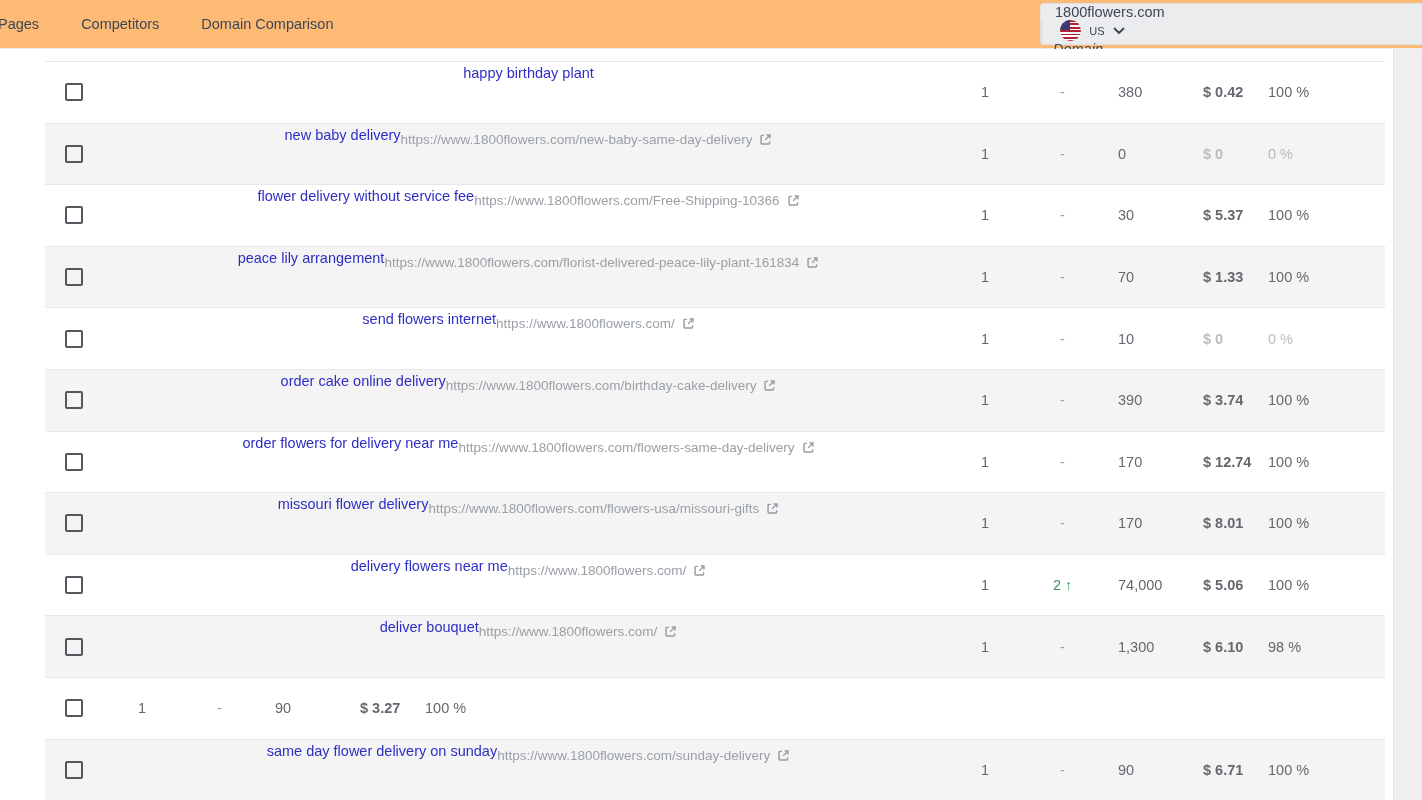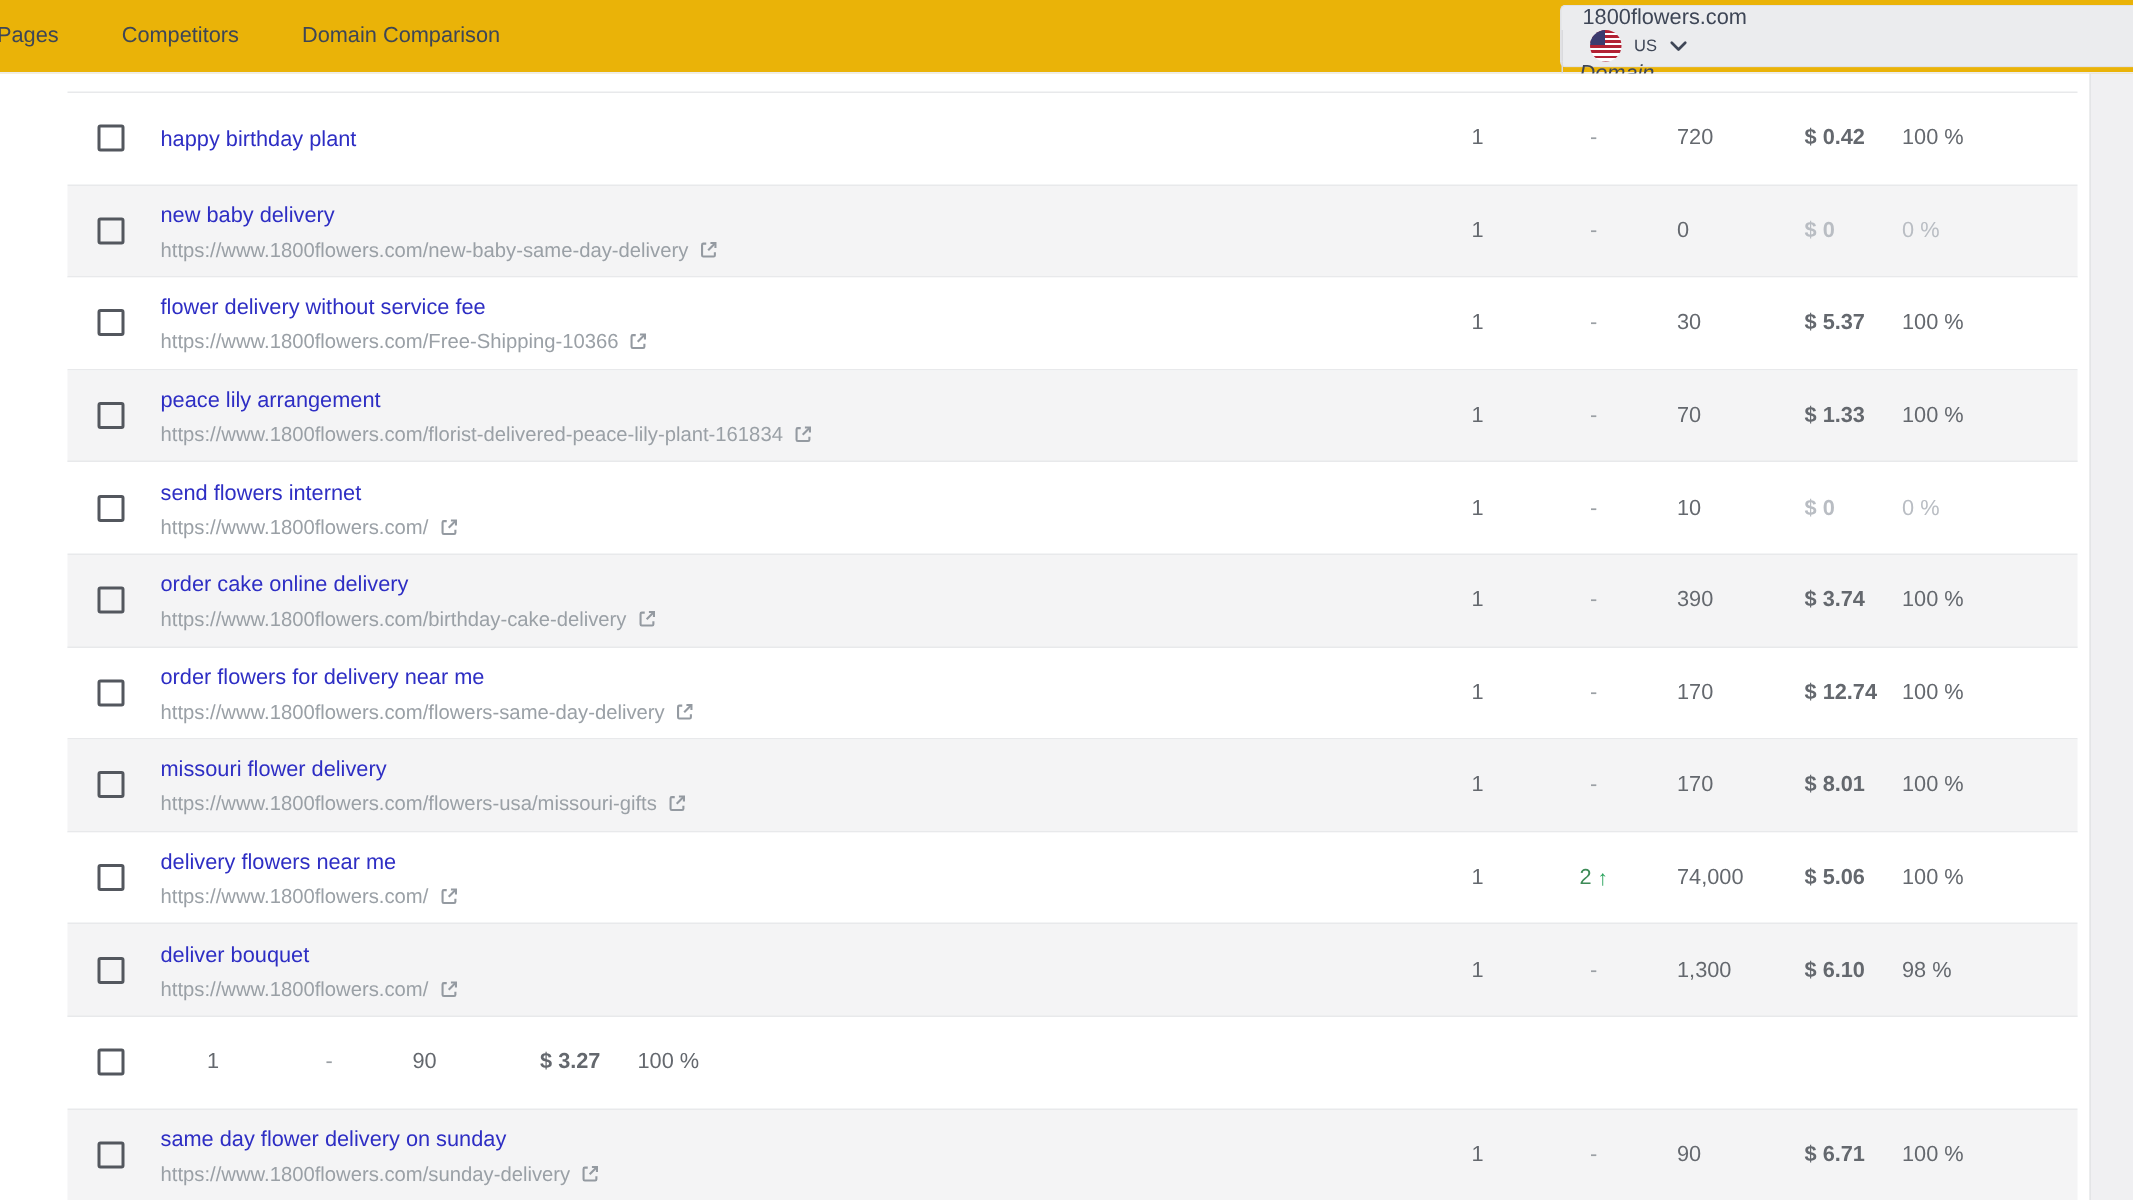--- a/index.html
+++ b/index.html
@@ -7,21 +7,21 @@
   body {
     width: 1422px; height: 800px; overflow: hidden; position: relative;
     background: #f0f0f2;
     font-family: "Liberation Sans", sans-serif;
     -webkit-font-smoothing: antialiased;
   }
 
   
   .topbar {
     position: absolute; top: 0; left: 0; width: 1422px; height: 49px;
-    background: #eab308; border-bottom: 1px solid #ebecee;
+    background: #fdba74; border-bottom: 1px solid #ebecee;
   }
   .topnav { position: absolute; left: 0; top: 0; height: 48px; display: flex; align-items: center; }
   .topnav .nav-item {
     color: #3e4656; font-size: 14.5px; cursor: pointer; white-space: nowrap;
   }
   .topnav .nav-item.first { margin-left: -2px; }
   .topnav .nav-item + .nav-item { margin-left: 42px; }
 
   .search-group {
     position: absolute; left: 1040px; top: 3px; right: 0; height: 42px;
@@ -74,21 +74,21 @@
     border-bottom: 1px solid #e8e9eb; background: #ffffff;
   }
   .row.alt { background: #f4f4f5; }
 
   .cell { display: flex; align-items: center; }
   .cb-cell { width: 62px; padding-left: 20px; }
   .checkbox {
     width: 18px; height: 18px; border: 2px solid #53575e; border-radius: 2px;
     background: transparent; cursor: pointer; display: block;
   }
-  .kw-cell { flex: 1; min-width: 0; flex-direction: column; align-items: flex-start; justify-content: center; padding-top: 2px; }
+  .kw-cell { flex: 1; min-width: 0; flex-direction: row; align-items: flex-start; justify-content: center; padding-top: 2px; }
   .keyword {
     color: #2e2ec4; font-size: 14.5px; line-height: 18px; text-decoration: none; cursor: pointer;
     white-space: nowrap;
   }
   .url-line { display: flex; align-items: center; gap: 7px; margin-top: 5px; }
   .url { color: #9aa0a6; font-size: 13.5px; line-height: 17px; white-space: nowrap; }
   .ext-icon { display: block; cursor: pointer; flex: 0 0 auto; }
 
   .num { color: #64686e; font-size: 14.5px; }
   .pos-cell { width: 70px; justify-content: center; }
@@ -130,21 +130,21 @@
     <div class="cell cb-cell">
       <span class="checkbox"></span>
     </div>
     <div class="cell kw-cell">
       <a class="keyword">happy birthday plant</a>
     </div>
     <div class="cell pos-cell num">1</div>
     <div class="cell chg-cell num">
           <span class="dash">-</span>
         </div>
-    <div class="cell vol-cell num">720</div>
+    <div class="cell vol-cell num">380</div>
     <div class="cell cpc-cell num">$ 0.42</div>
     <div class="cell tr-cell num">100 %</div>
   </div>
       <div class="row alt">
     <div class="cell cb-cell">
       <span class="checkbox"></span>
     </div>
     <div class="cell kw-cell">
       <a class="keyword">new baby delivery</a>
       <div class="url-line">

